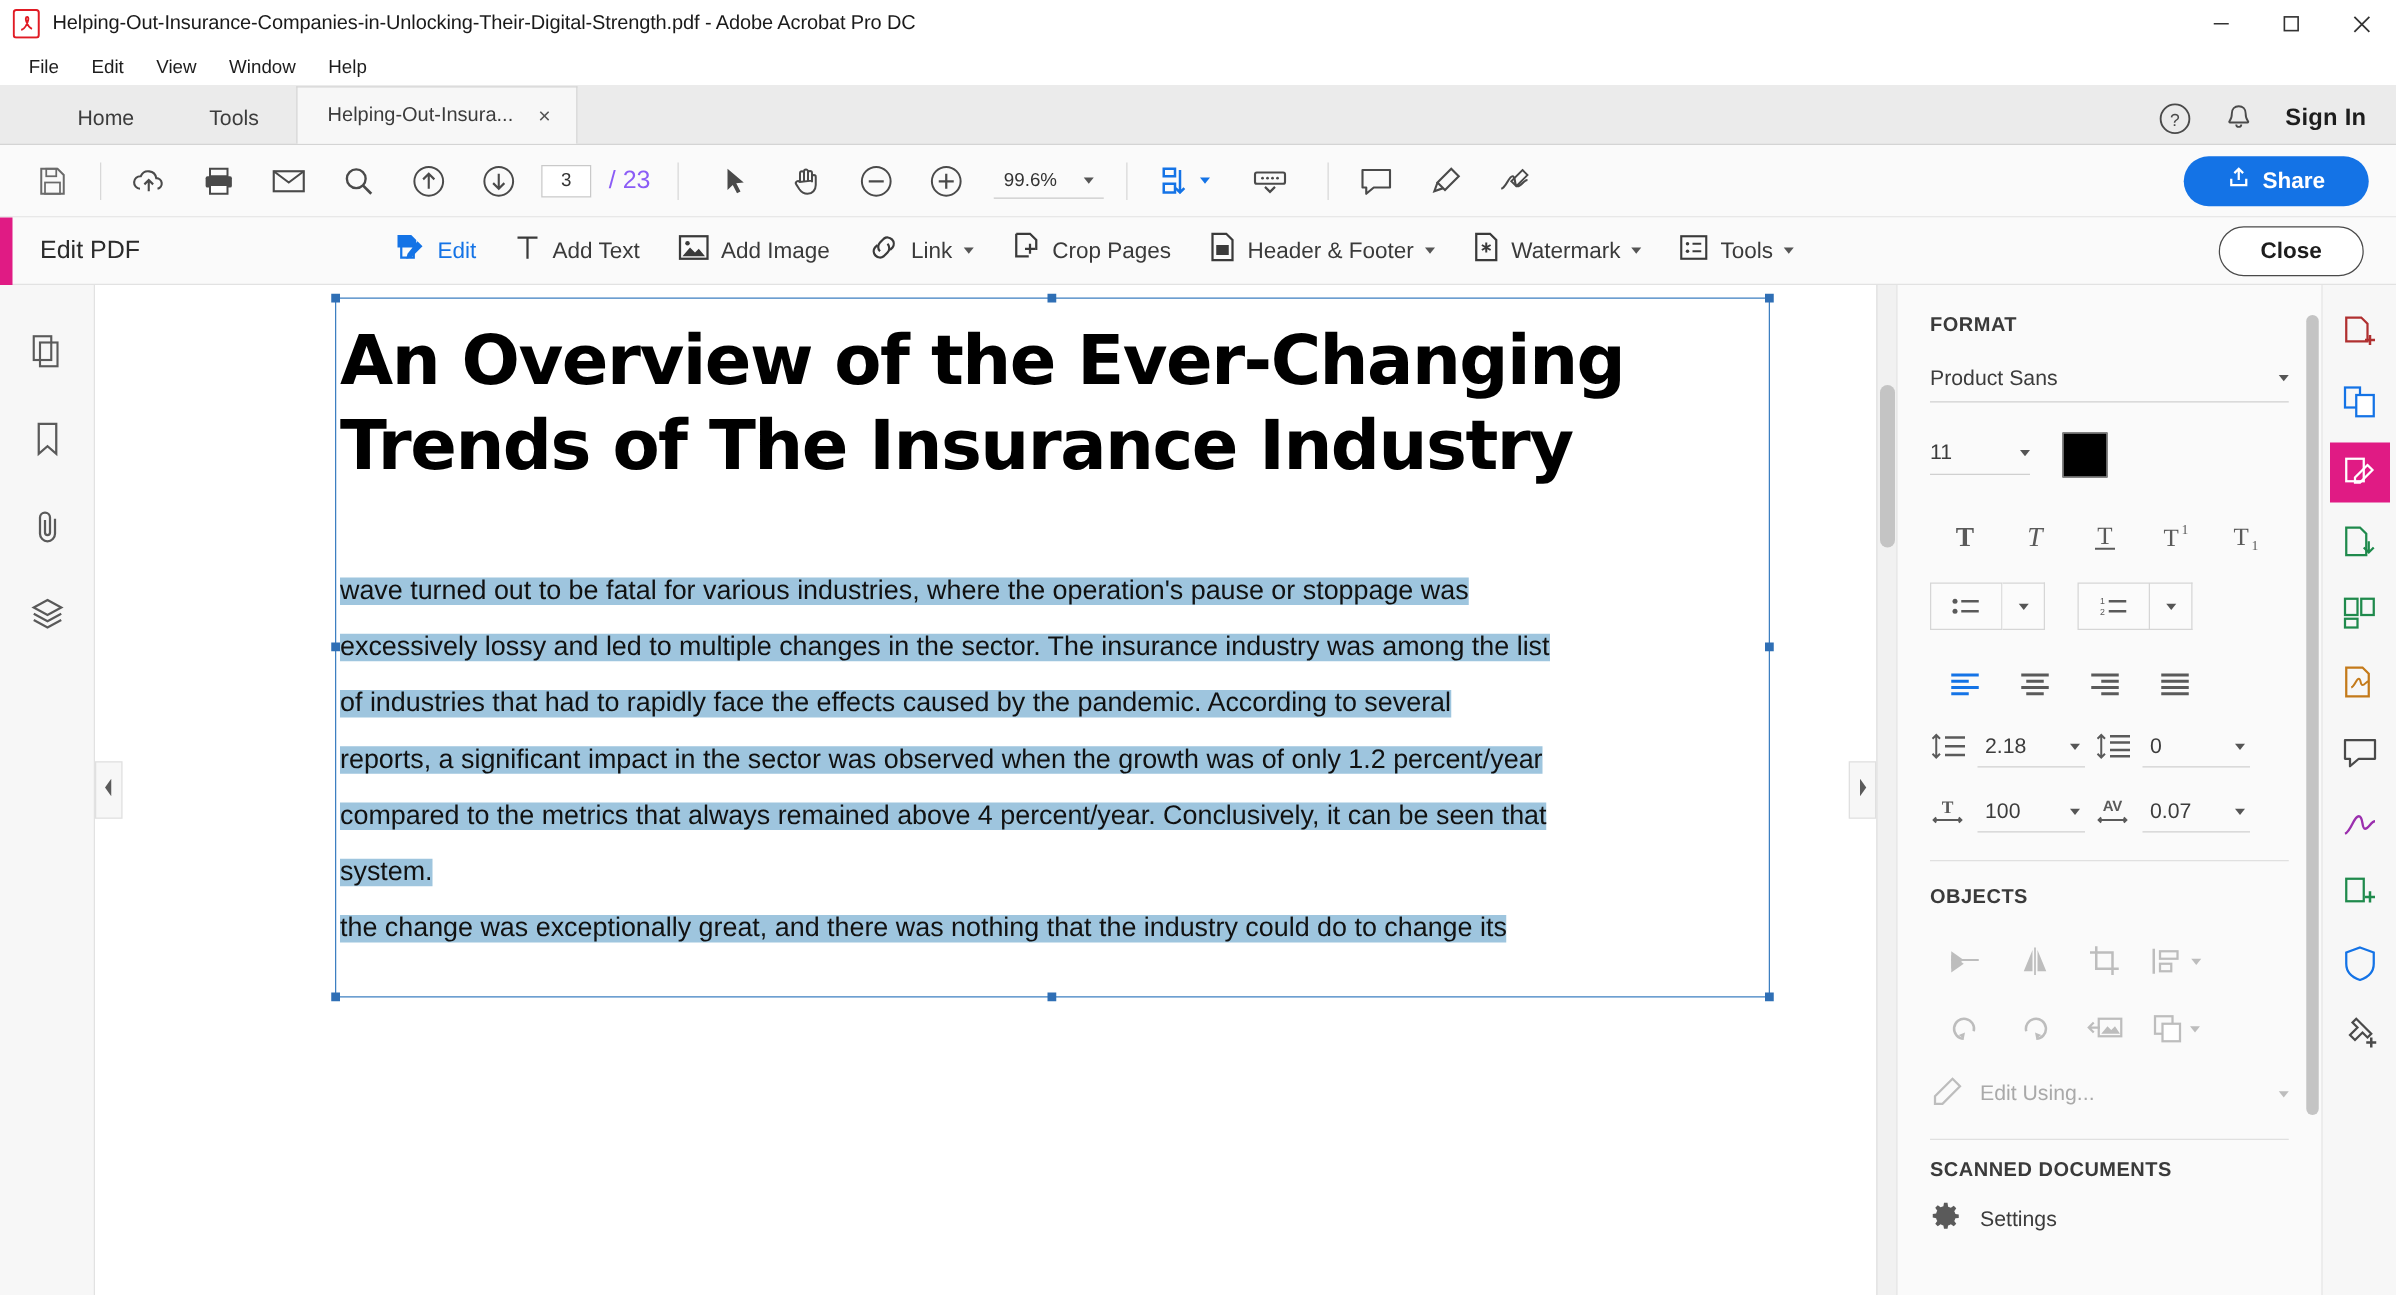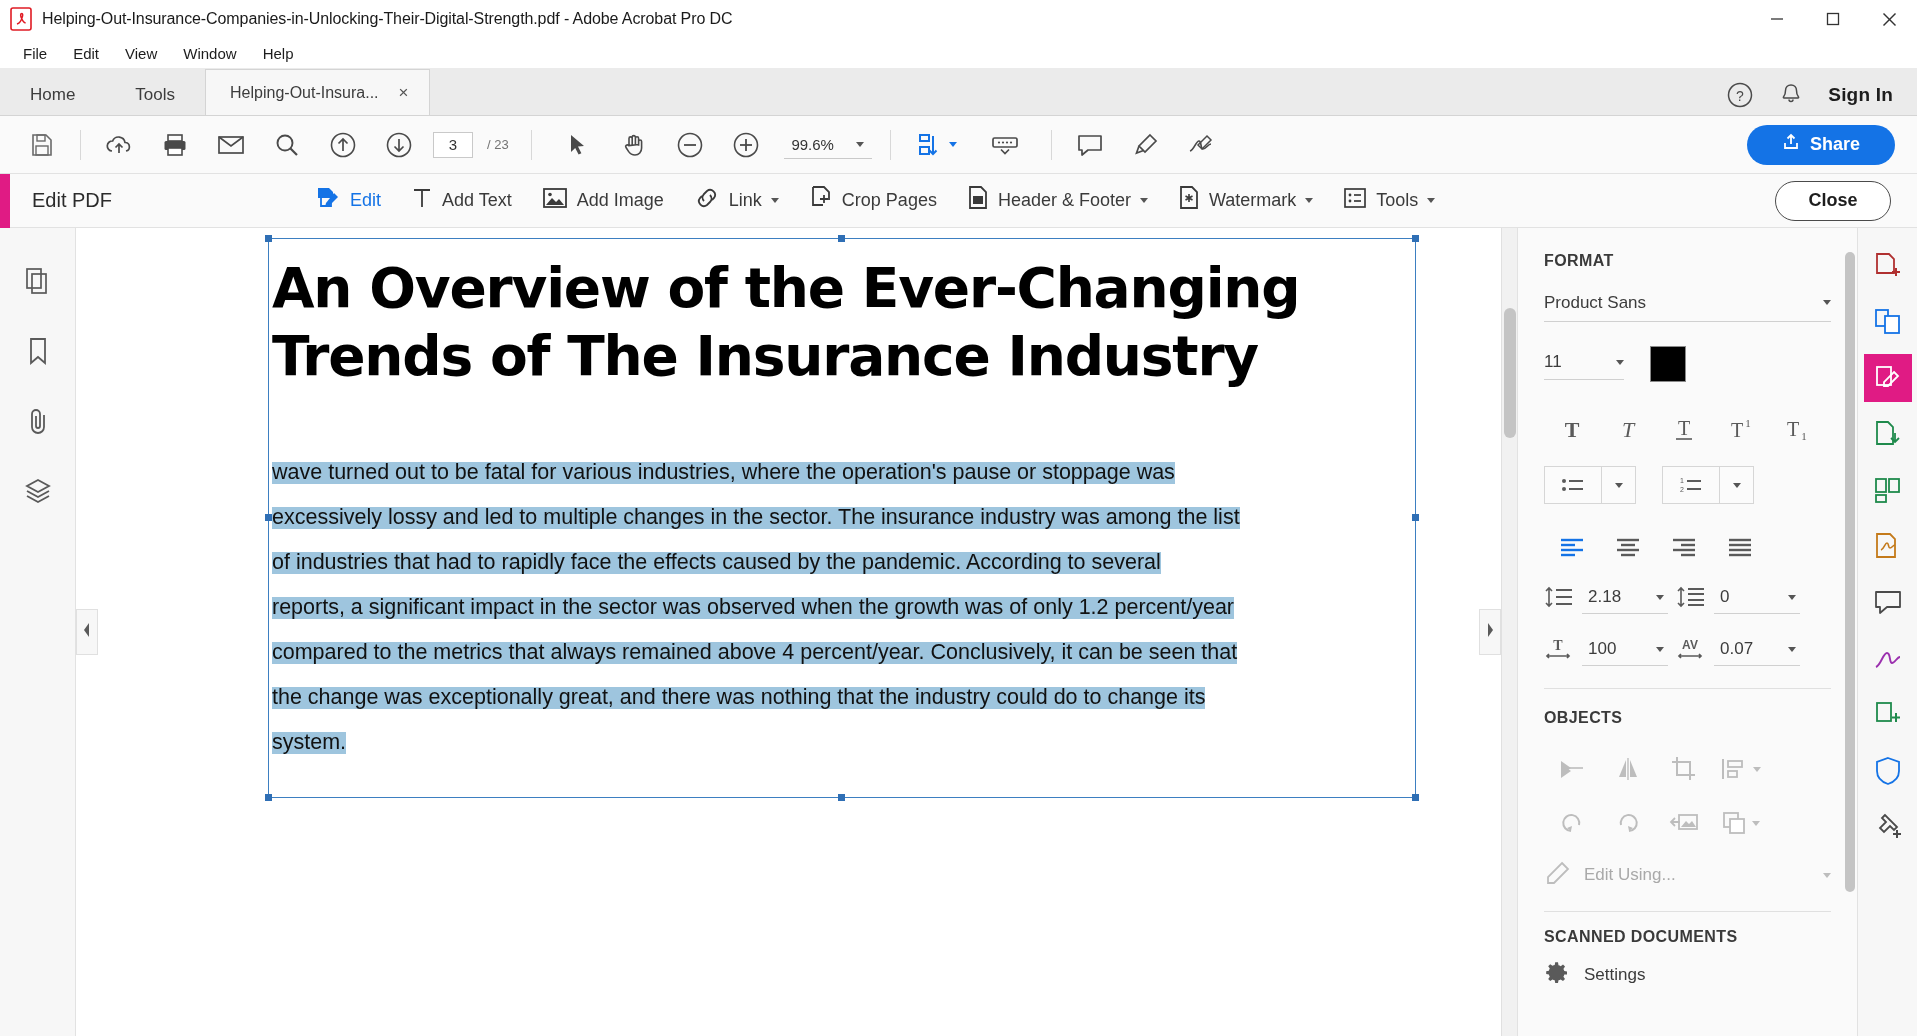--- a/index.html
+++ b/index.html
@@ -24,21 +24,21 @@
 
   
   .menubar { height:30px; flex:0 0 30px; display:flex; align-items:center; padding-left:10px; background:#fff; }
   .menu-item { font-size:15px; color:#1d1d1d; padding:3px 13px; cursor:default; }
 
   
   .tabbar {
     height:48px; flex:0 0 48px; display:flex; align-items:flex-end;
     background:#ebebeb; border-bottom:1px solid #d4d4d4; position:relative;
   }
-  .tabs { display:flex; align-items:flex-end; height:48px; }
+  .tabs { display:flex; align-items:flex-end; height:48px;padding-left:32px; }
   .tab {
     height:40px; display:flex; align-items:center; padding:0 30px;
     font-size:17px; color:#3c3c3c; background:transparent;
   }
   .tab.doc {
     background:#f7f7f7; border-left:1px solid #d4d4d4; border-right:1px solid #d4d4d4;
     border-top:1px solid #d4d4d4; padding:0 16px 0 24px; height:46px;
     display:flex; align-items:center; gap:16px; font-size:16px;
   }
   .tab-close { font-size:17px; color:#555; line-height:1; padding:2px 4px; }
@@ -51,21 +51,21 @@
     height:58px; flex:0 0 58px; display:flex; align-items:center;
     background:#fafafa; border-bottom:1px solid #e2e2e2; padding-left:14px; gap:0;
   }
   .tb-btn { width:56px; height:48px; display:flex; align-items:center; justify-content:center; }
   .tb-sep { width:1px; height:30px; background:#d8d8d8; margin:0 10px; }
   .page-field {
     width:40px; height:26px; border:1px solid #c9c9c9; background:#fff;
     display:flex; align-items:center; justify-content:center; font-size:15px; color:#333;
     margin-left:6px;
   }
-  .page-total { font-size:13px; color:#737373; margin-left:14px; }
+  .page-total { font-size:20px; color:#8b5cf6; margin-left:14px; }
   .zoom-val { font-size:15px; color:#333; width:58px; text-align:center; }
   .caret { width:0;height:0;border-left:5px solid transparent;border-right:5px solid transparent;border-top:6px solid #555; }
   .caret.sm { border-left-width:4px;border-right-width:4px;border-top-width:5px; }
   .caret.blue { border-top-color:#1473e6; }
   .zoom-box { display:flex; align-items:center; gap:14px; margin-left:10px; padding-right:8px; border-bottom:1px solid #c9c9c9; height:28px;}
   .share-btn {
     margin-left:auto; margin-right:22px; height:40px; min-width:148px; border-radius:20px;
     background:#1473e6; color:#fff; display:flex; align-items:center; justify-content:center;
     gap:10px; font-size:18px; font-weight:600; padding:0 22px;
   }
@@ -507,24 +507,24 @@
             <div class="doc-line-wrap">
                 <span class="doc-line">of industries that had to rapidly face the effects caused by the pandemic. According to several</span>
               </div>
             <div class="doc-line-wrap">
                 <span class="doc-line">reports, a significant impact in the sector was observed when the growth was of only 1.2 percent/year</span>
               </div>
             <div class="doc-line-wrap">
                 <span class="doc-line">compared to the metrics that always remained above 4 percent/year. Conclusively, it can be seen that</span>
               </div>
             <div class="doc-line-wrap">
-                <span class="doc-line">the change was exceptionally great, and there was nothing that the industry could do to change its</span>
+                <span class="doc-line">system.</span>
               </div>
             <div class="doc-line-wrap">
-                <span class="doc-line">system.</span>
+                <span class="doc-line">the change was exceptionally great, and there was nothing that the industry could do to change its</span>
               </div>
           </div>
         </div>
 
         <div class="collapse-handle">
           <span>
             <svg width="10" height="16" viewBox="0 0 10 16">
                 <path d="M7 1L2 8l5 7z" fill="#5a5a5a"></path>
               </svg>
           </span>

